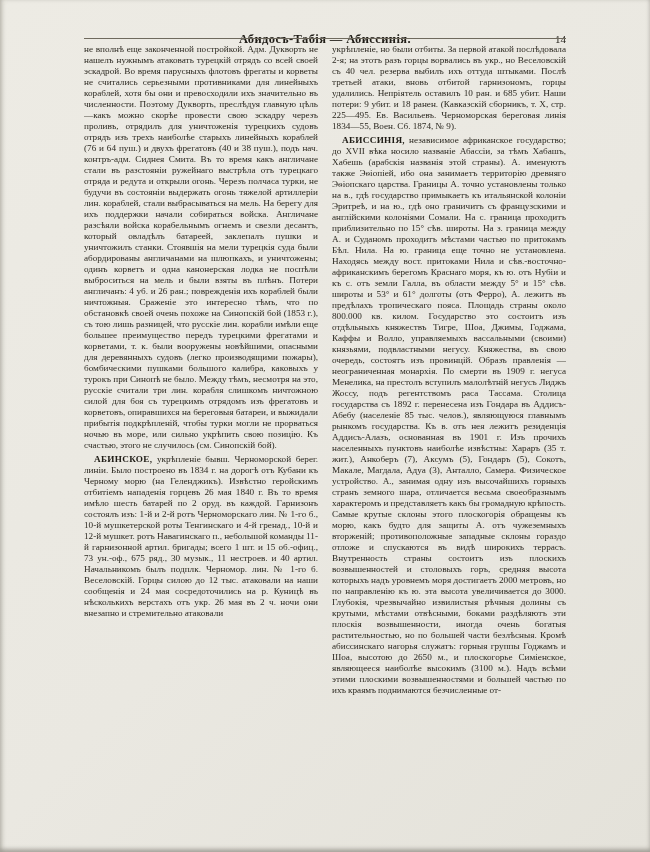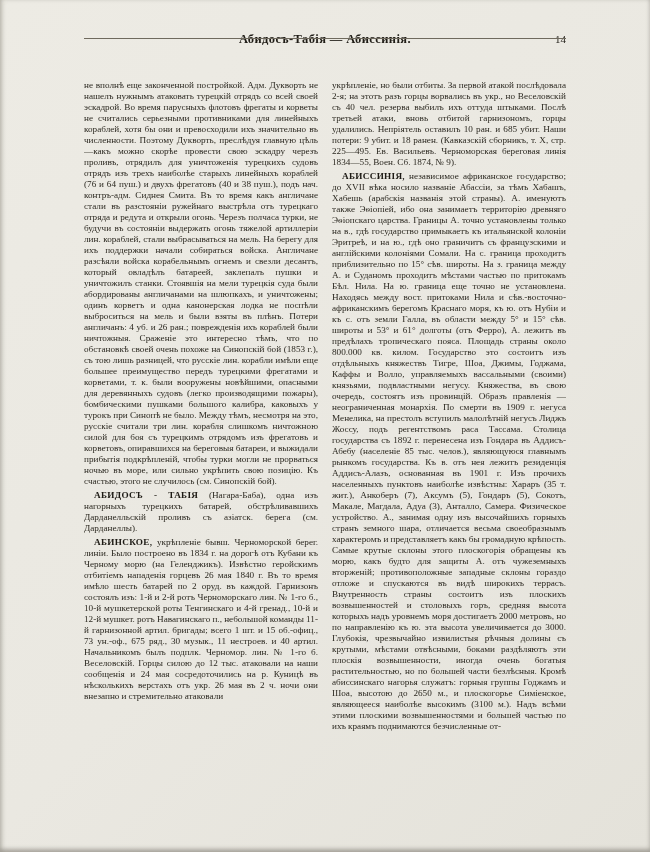--- a/index.html
+++ b/index.html
@@ -68,41 +68,40 @@
   .para {
     margin: 0;
     font-size: 9.2px;
     line-height: 11px;
     text-align: justify;
     text-indent: 10px;
     hyphens: auto;
     word-spacing: -0.2px;
     color: #2b2820;
   }
-  .para.no-indent { text-indent: 0; margin-top: 36px; }
+  .para.no-indent { text-indent: 0; }
   .para + .para { margin-top: 3px; }
   .term {
     font-weight: bold;
     letter-spacing: .3px;
     color: #1d1a14;
   }
 </style>
 </head>
 <body>
 
 <div class="page">
   <div class="page-header">
     <div class="header-title">Абидосъ-Табія — Абиссинія.</div>
     <div class="page-number">14</div>
   </div>
   <div class="header-rule"></div>
   <div class="text-columns">
     <div class="column">
         <p class="para no-indent">не вполнѣ еще законченной постройкой. Адм. Дукворть не нашелъ нужнымъ атаковать турецкій отрядъ со всей своей эскадрой. Во время парусныхъ флотовъ фрегаты и корветы не считались серьезными противниками для линейныхъ кораблей, хотя бы они и превосходили ихъ значительно въ численности. Поэтому Дукворть, преслѣдуя главную цѣль—какъ можно скорѣе провести свою эскадру черезъ проливъ, отрядилъ для уничтоженія турецкихъ судовъ отрядъ изъ трехъ наиболѣе старыхъ линейныхъ кораблей (76 и 64 пуш.) и двухъ фрегатовъ (40 и 38 пуш.), подъ нач. контръ-адм. Сиднея Смита. Въ то время какъ англичане стали въ разстояніи ружейнаго выстрѣла отъ турецкаго отряда и редута и открыли огонь. Черезъ полчаса турки, не будучи въ состояніи выдержать огонь тяжелой артиллеріи лин. кораблей, стали выбрасываться на мель. На берегу для ихъ поддержки начали собираться войска. Англичане разсѣяли войска корабельнымъ огнемъ и свезли десантъ, который овладѣлъ батареей, заклепалъ пушки и уничтожилъ станки. Стоявшія на мели турецкія суда были абордированы англичанами на шлюпкахъ, и уничтожены; одинъ корветъ и одна канонерская лодка не поспѣли выброситься на мель и были взяты въ плѣнъ. Потери англичанъ: 4 уб. и 26 ран.; поврежденія ихъ кораблей были ничтожныя. Сраженіе это интересно тѣмъ, что по обстановкѣ своей очень похоже на Синопскій бой (1853 г.), съ тою лишь разницей, что русскіе лин. корабли имѣли еще большее преимущество передъ турецкими фрегатами и корветами, т. к. были вооружены новѣйшими, опасными для деревянныхъ судовъ (легко производящими пожары), бомбическими пушками большого калибра, каковыхъ у турокъ при Синопѣ не было. Между тѣмъ, несмотря на это, русскіе считали три лин. корабля слишкомъ ничтожною силой для боя съ турецкимъ отрядомъ изъ фрегатовъ и корветовъ, опиравшихся на береговыя батареи, и выжидали прибытія подкрѣпленій, чтобы турки могли не прорваться ночью въ море, или сильно укрѣпить свою позицію. Къ счастью, этого не случилось (см. Синопскій бой).</p>
-        <p class="para"><b class="term">АБИДОСЪ - ТАБІЯ</b> (Нагара-Баба), одна изъ нагорныхъ турецкихъ батарей, обстрѣливавшихъ Дарданелльскій проливъ съ азіатск. берега (см. Дарданеллы).</p>
         <p class="para"><b class="term">АБИНСКОЕ,</b> укрѣпленіе бывш. Черноморской берег. линіи. Было построено въ 1834 г. на дорогѣ отъ Кубани къ Черному морю (на Геленджикъ). Извѣстно геройскимъ отбитіемъ нападенія горцевъ 26 мая 1840 г. Въ то время имѣло шесть батарей по 2 оруд. въ каждой. Гарнизонъ состоялъ изъ: 1-й и 2-й ротъ Черноморскаго лин. № 1-го б., 10-й мушкетерской роты Тенгинскаго и 4-й гренад., 10-й и 12-й мушкет. ротъ Навагинскаго п., небольшой команды 11-й гарнизонной артил. бригады; всего 1 шт. и 15 об.-офиц., 73 ун.-оф., 675 ряд., 30 музык., 11 нестроев. и 40 артил. Начальникомъ былъ подплк. Черномор. лин. № 1-го б. Веселовскій. Горцы силою до 12 тыс. атаковали на наши сообщенія и 24 мая сосредоточились на р. Куницѣ въ нѣсколькихъ верстахъ отъ укр. 26 мая въ 2 ч. ночи они внезапно и стремительно атаковали</p>
       </div>
     <div class="column">
         <p class="para no-indent">укрѣпленіе, но были отбиты. За первой атакой послѣдовала 2-я; на этотъ разъ горцы ворвались въ укр., но Веселовскій съ 40 чел. резерва выбилъ ихъ оттуда штыками. Послѣ третьей атаки, вновь отбитой гарнизономъ, горцы удалились. Непріятель оставилъ 10 ран. и 685 убит. Наши потери: 9 убит. и 18 ранен. (Кавказскій сборникъ, т. X, стр. 225—495. Ев. Васильевъ. Черноморская береговая линія 1834—55, Воен. Сб. 1874, № 9).</p>
         <p class="para"><b class="term">АБИССИНІЯ,</b> независимое африканское государство; до XVII вѣка носило названіе Абассіи, за тѣмъ Хабашъ, Хабешь (арабскія названія этой страны). А. именуютъ также Эѳіопіей, ибо она занимаетъ территорію древняго Эѳіопскаго царства. Границы А. точно установлены только на в., гдѣ государство примыкаетъ къ итальянской колоніи Эритреѣ, и на ю., гдѣ оно граничитъ съ французскими и англійскими колоніями Сомали. На с. граница проходитъ приблизительно по 15° сѣв. широты. На з. граница между А. и Суданомъ проходитъ мѣстами частью по притокамъ Бѣл. Нила. На ю. граница еще точно не установлена. Находясь между вост. притоками Нила и сѣв.-восточно-африканскимъ берегомъ Краснаго моря, къ ю. отъ Нубіи и къ с. отъ земли Галла, въ области между 5° и 15° сѣв. широты и 53° и 61° долготы (отъ Ферро), А. лежитъ въ предѣлахъ тропическаго пояса. Площадь страны около 800.000 кв. килом. Государство это состоитъ изъ отдѣльныхъ княжествъ Тигре, Шоа, Джимы, Годжама, Каффы и Волло, управляемыхъ вассальными (своими) князьями, подвластными негусу. Княжества, въ свою очередь, состоятъ изъ провинцій. Образъ правленія — неограниченная монархія. По смерти въ 1909 г. негуса Менелика, на престолъ вступилъ малолѣтній негусъ Лиджъ Жоссу, подъ регентствомъ раса Тассама. Столица государства съ 1892 г. перенесена изъ Гондара въ Аддисъ-Абебу (населеніе 85 тыс. челов.), являющуюся главнымъ рынкомъ государства. Къ в. отъ нея лежитъ резиденція Аддисъ-Алазъ, основанная въ 1901 г. Изъ прочихъ населенныхъ пунктовъ наиболѣе извѣстны: Хараръ (35 т. жит.), Анкоберъ (7), Аксумъ (5), Гондаръ (5), Сокотъ, Макале, Магдала, Адуа (3), Анталло, Самера. Физическое устройство. А., занимая одну изъ высочайшихъ горныхъ странъ земного шара, отличается весьма своеобразнымъ характеромъ и представляетъ какъ бы громадную крѣпость. Самые крутые склоны этого плоскогорія обращены къ морю, какъ будто для защиты А. отъ чужеземныхъ вторженій; противоположные западные склоны гораздо отложе и спускаются въ видѣ широкихъ террасъ. Внутренность страны состоитъ изъ плоскихъ возвышенностей и столовыхъ горъ, средняя высота которыхъ надъ уровнемъ моря достигаетъ 2000 метровъ, но по направленію къ ю. эта высота увеличивается до 3000. Глубокія, чрезвычайно извилистыя рѣчныя долины съ крутыми, мѣстами отвѣсными, боками раздѣляютъ эти плоскія возвышенности, иногда очень богатыя растительностью, но по большей части безлѣсныя. Кромѣ абиссинскаго нагорья служатъ: горныя группы Годжамъ и Шоа, высотою до 2650 м., и плоскогорье Симіенское, являющееся наиболѣе высокимъ (3100 м.). Надъ всѣми этими плоскими возвышенностями и большей частью по ихъ краямъ поднимаются безчисленные от-</p>
       </div>
   </div>
 </div>
 
 </body></html>

